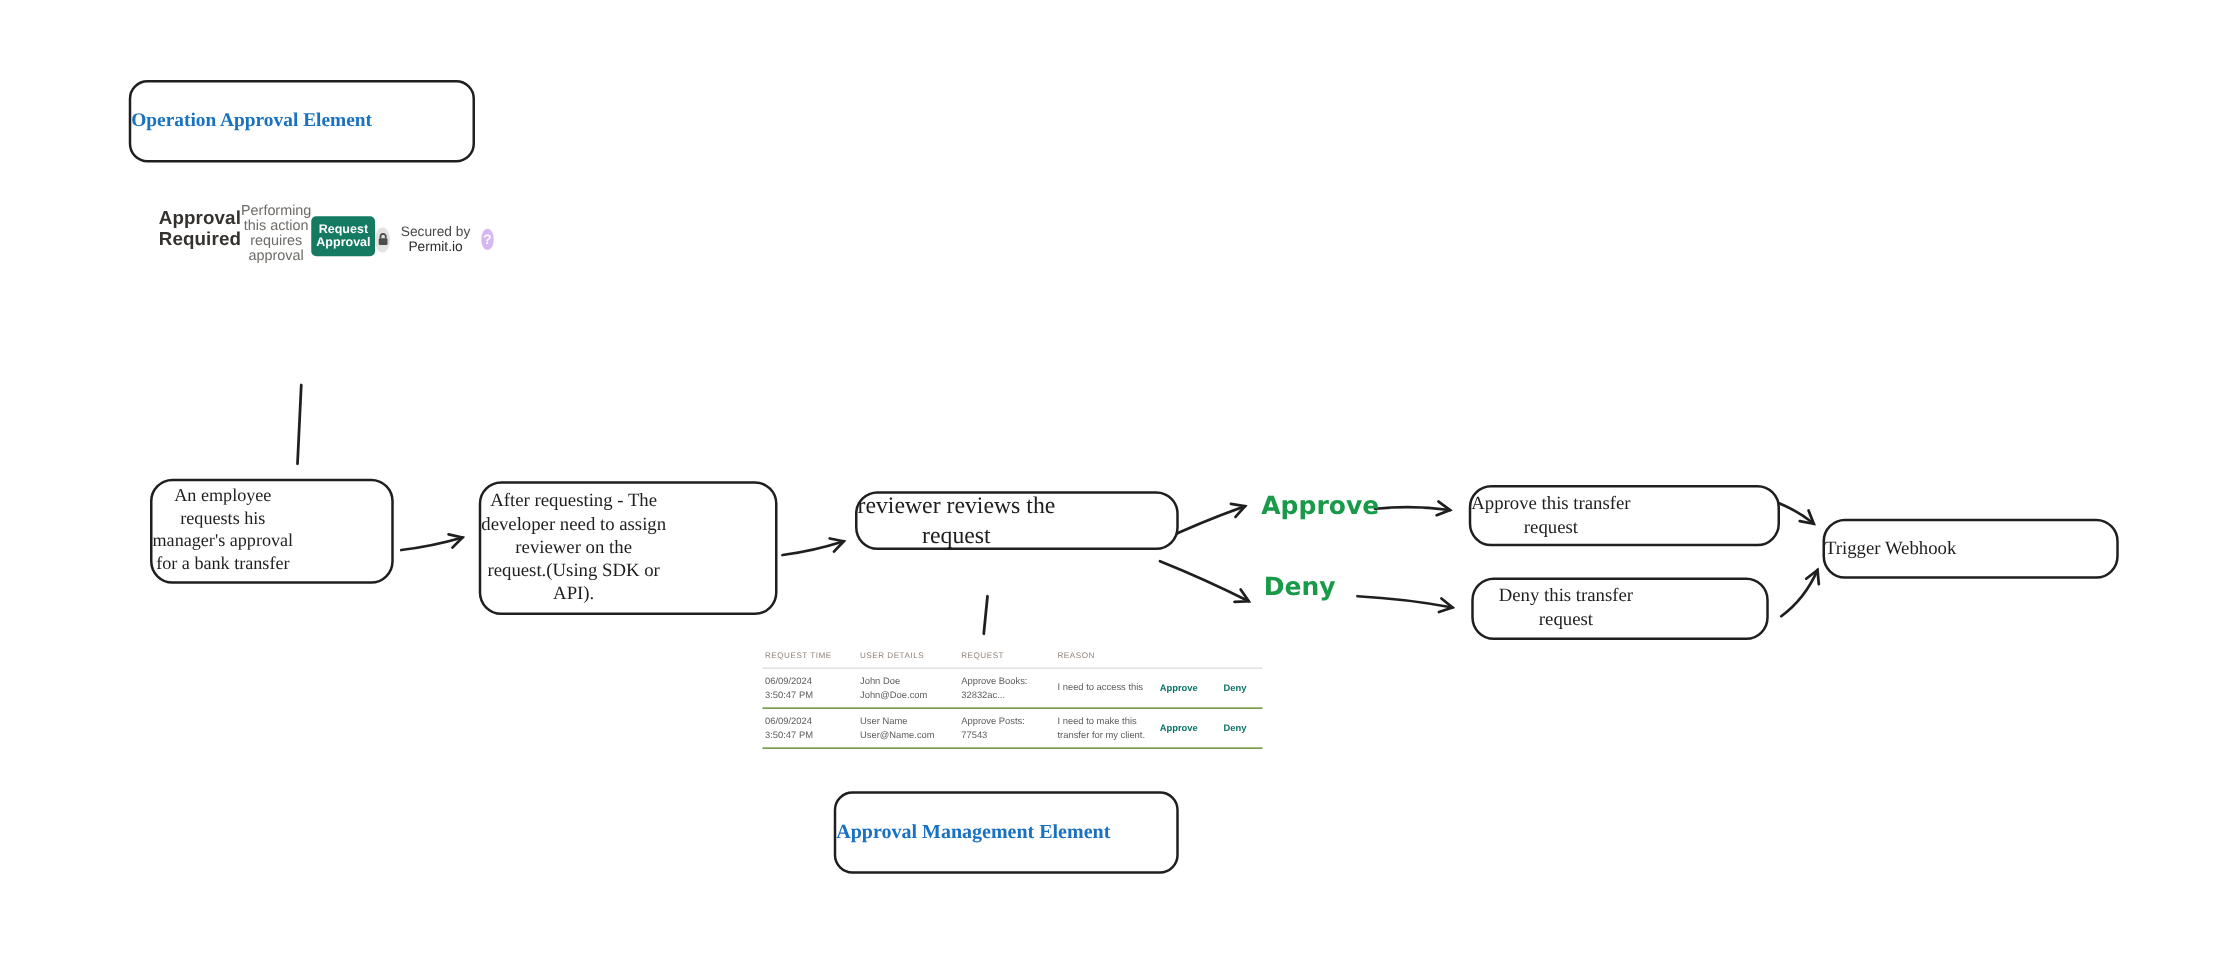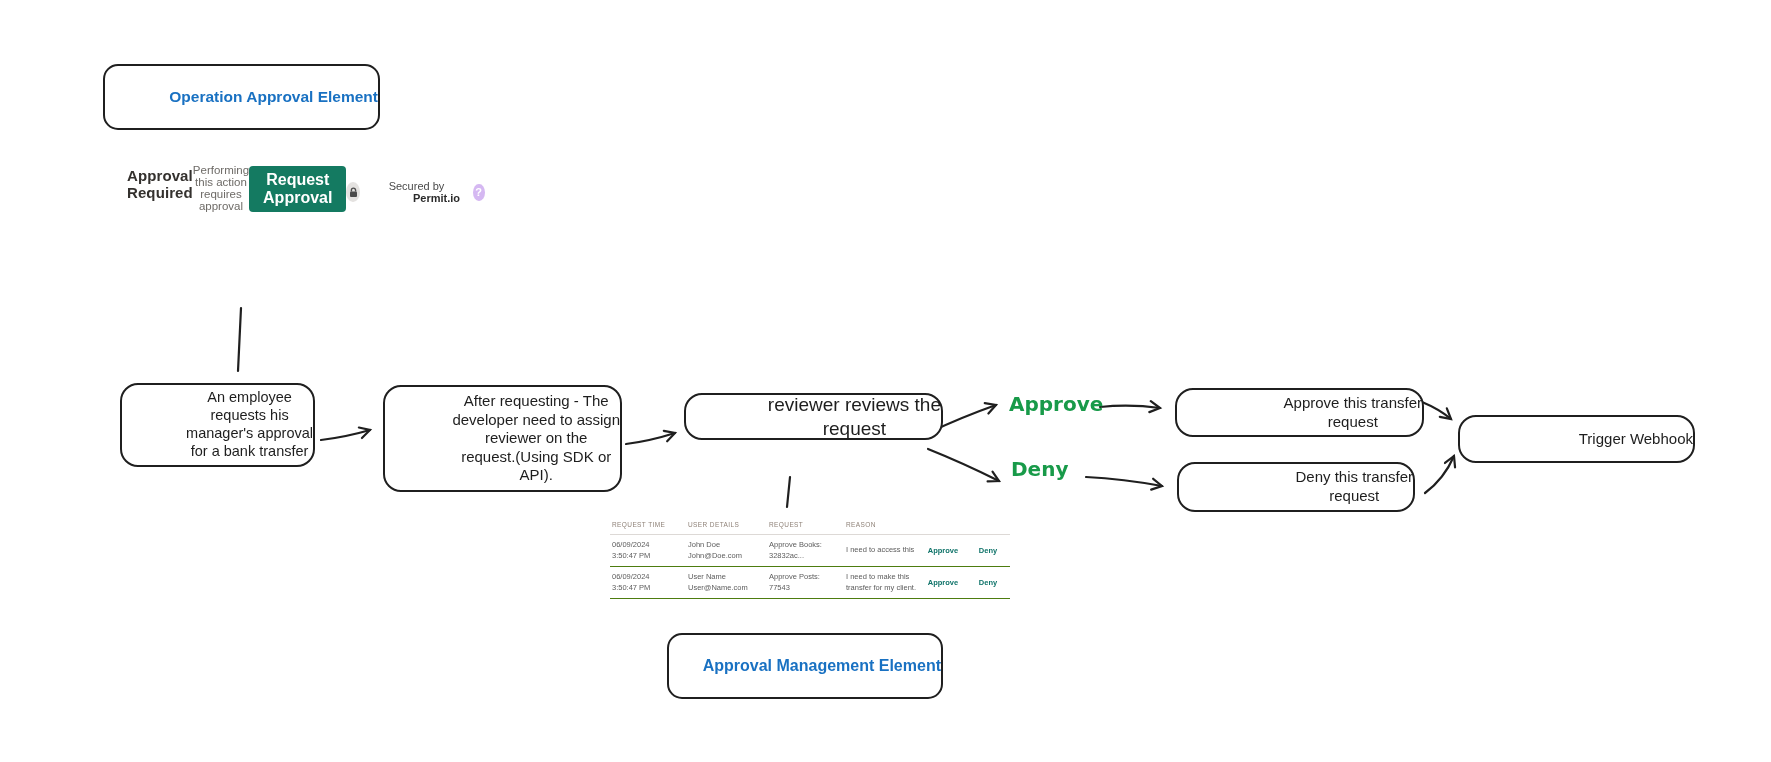--- a/index.html
+++ b/index.html
@@ -18,23 +18,23 @@
   .pre { white-space: pre-line; }
 
   
   .sketch-box {
     position: absolute;
     border: 2.2px solid #1f1f1f;
     border-radius: 18px;
     background: #ffffff;
     display: flex;
     align-items: center;
-    justify-content: flex-end;
+    justify-content: flex-start;
     text-align: center;
-    font-family: Liberation Sans, sans-serif;
+    font-family: Liberation Serif, serif;
     color: #1e1e1e;
     line-height: 1.24;
     box-sizing: border-box;
   }
   .element-label {
     border-radius: 15px;
     font-weight: bold;
   }
 
   
@@ -53,23 +53,23 @@
   }
   .widget-subtitle {
     margin-top: 8px;
     font-size: 11.5px;
     color: #6e6b67;
   }
   .widget-button {
     margin-top: 11px;
     background: #147a61;
     color: #ffffff;
-    font-size: 16px;
-    font-weight: bold;
-    padding: 5px 14px;
+    font-size: 10px;
+    font-weight: bold;
+    padding: 5px 4px;
     border: none;
     border-radius: 4px;
     cursor: pointer;
     font-family: "Liberation Sans", sans-serif;
   }
   .secured-row {
     margin-top: 17px;
     display: flex;
     align-items: center;
     gap: 7px;
@@ -85,21 +85,21 @@
   .help-circle {
     width: 17px; height: 17px;
     border-radius: 50%;
     background: #d5b8f2;
     color: #ffffff;
     font-size: 11px;
     font-weight: bold;
     display: flex; align-items: center; justify-content: center;
     cursor: pointer;
   }
-  .brand { font-weight: bold; color: #2b2b2b; margin-left: 40px; }
+  .brand { font-weight: normal; color: #2b2b2b; }
 
   
   .branch-label {
     position: absolute;
     font-family: "DejaVu Sans", sans-serif;
     font-weight: bold;
     font-size: 20px;
   }
 
   

